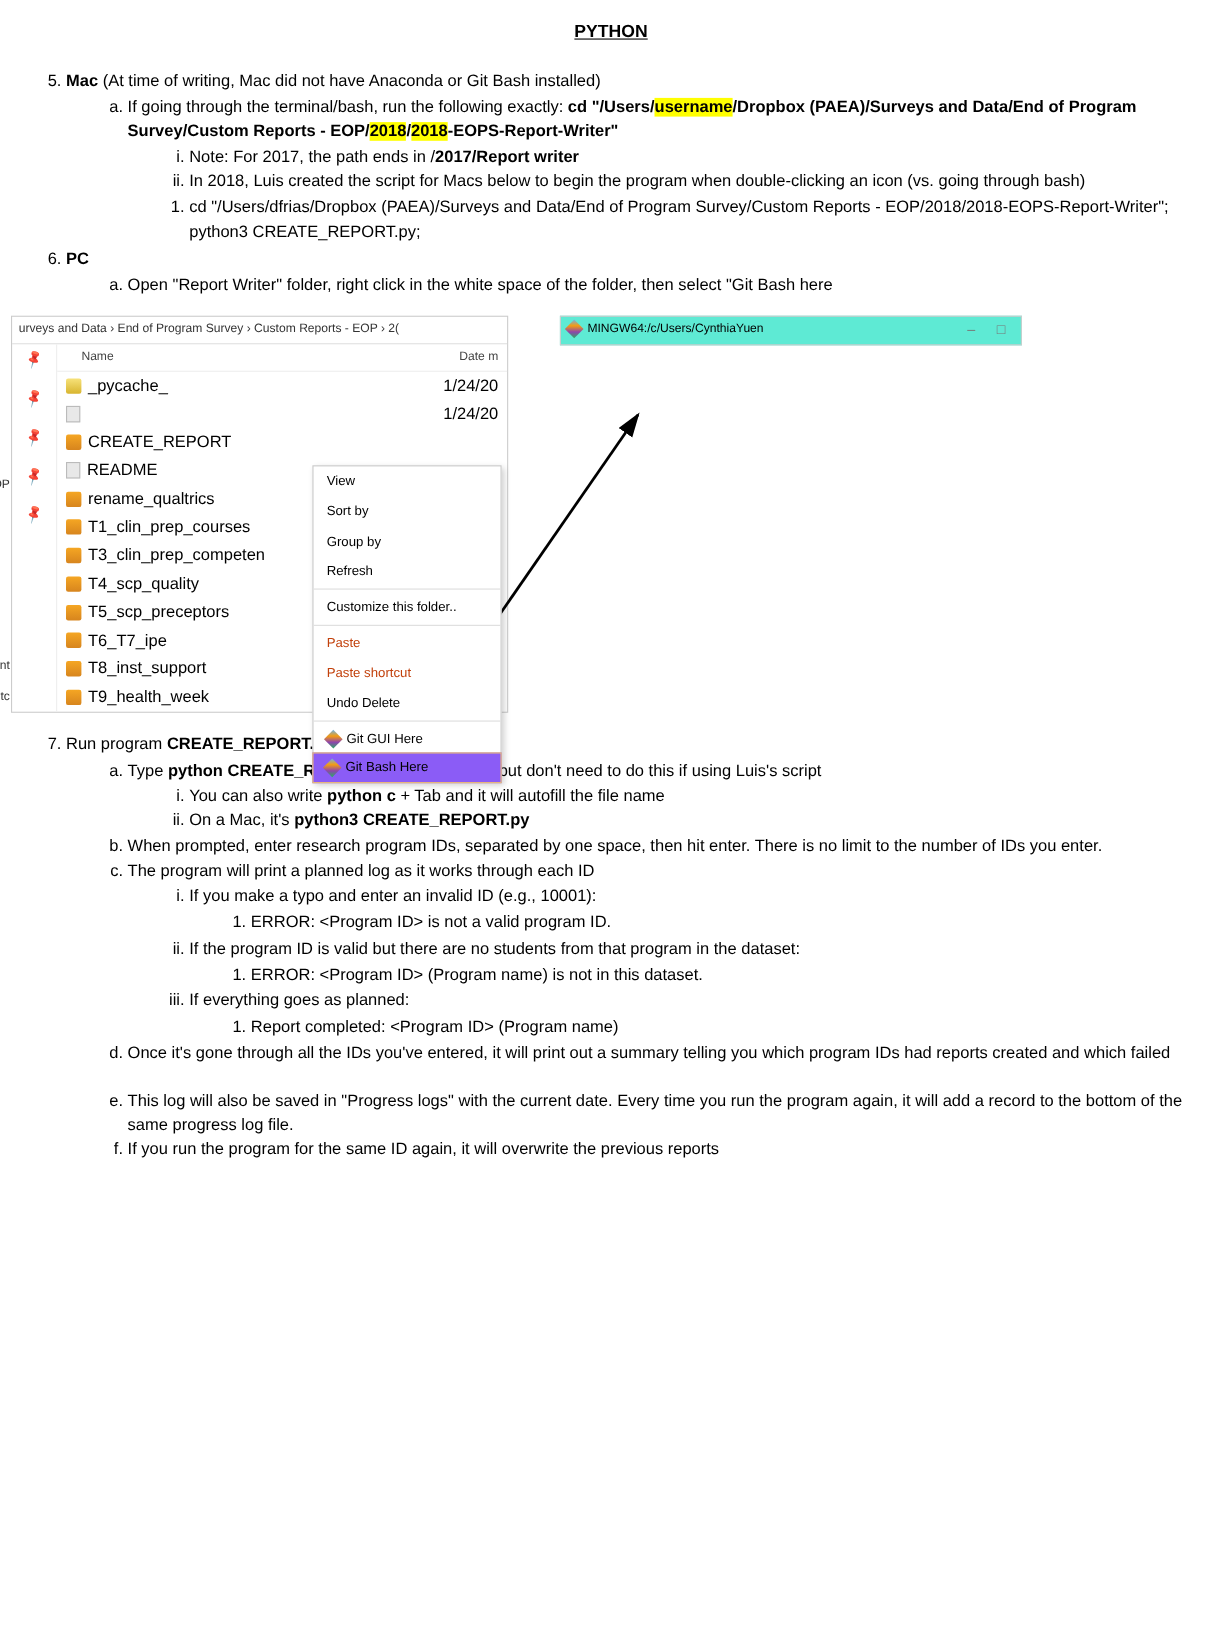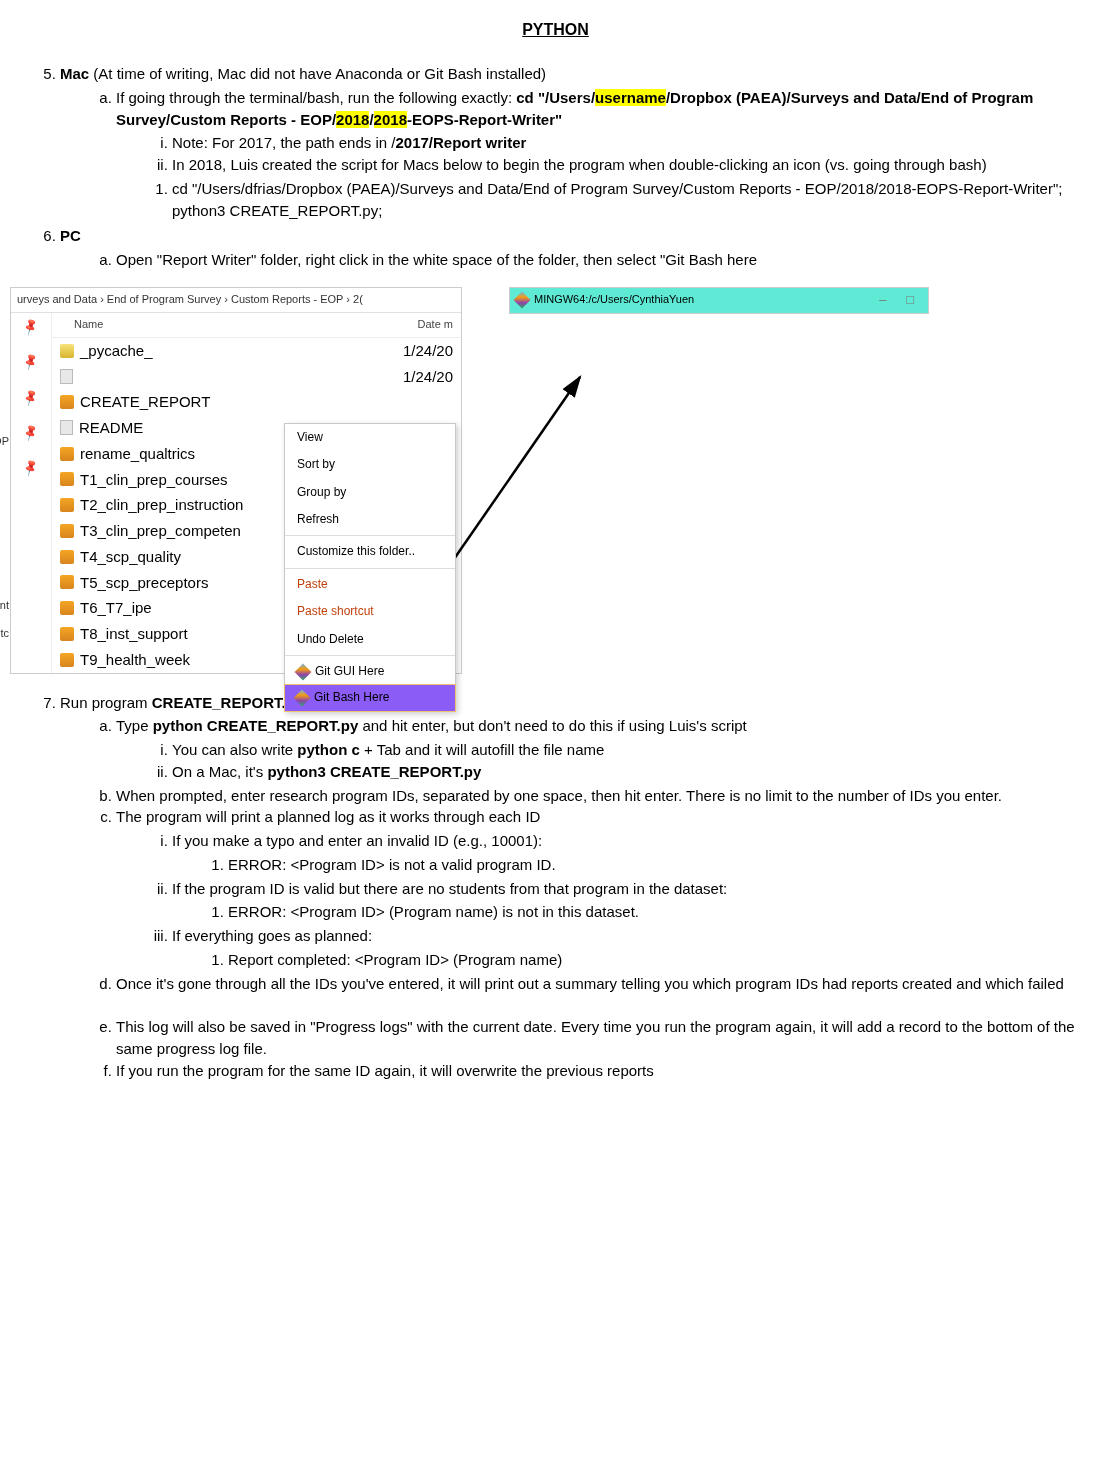--- a/index.html
+++ b/index.html
@@ -217,27 +217,20 @@
               <div class="name">
                 <span class="ic ic-py"></span>
                 <span>rename_qualtrics</span>
               </div>
               <div></div>
             </div>
             <div class="row">
               <div class="name">
                 <span class="ic ic-py"></span>
                 <span>T1_clin_prep_courses</span>
-              </div>
-              <div></div>
-            </div>
-            <div class="row">
-              <div class="name">
-                <span class="ic ic-py"></span>
-                <span>T2_clin_prep_instruction</span>
               </div>
               <div></div>
             </div>
             <div class="row">
               <div class="name">
                 <span class="ic ic-py"></span>
                 <span>T3_clin_prep_competen</span>
               </div>
               <div></div>
             </div>

